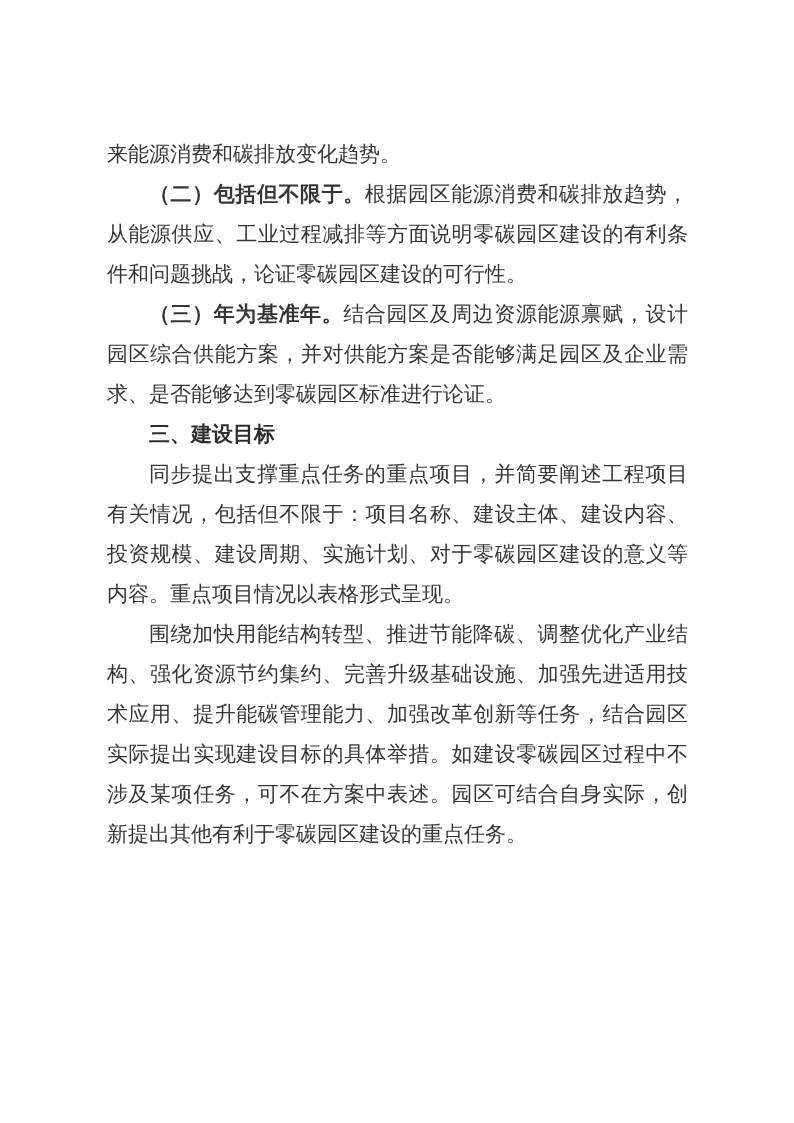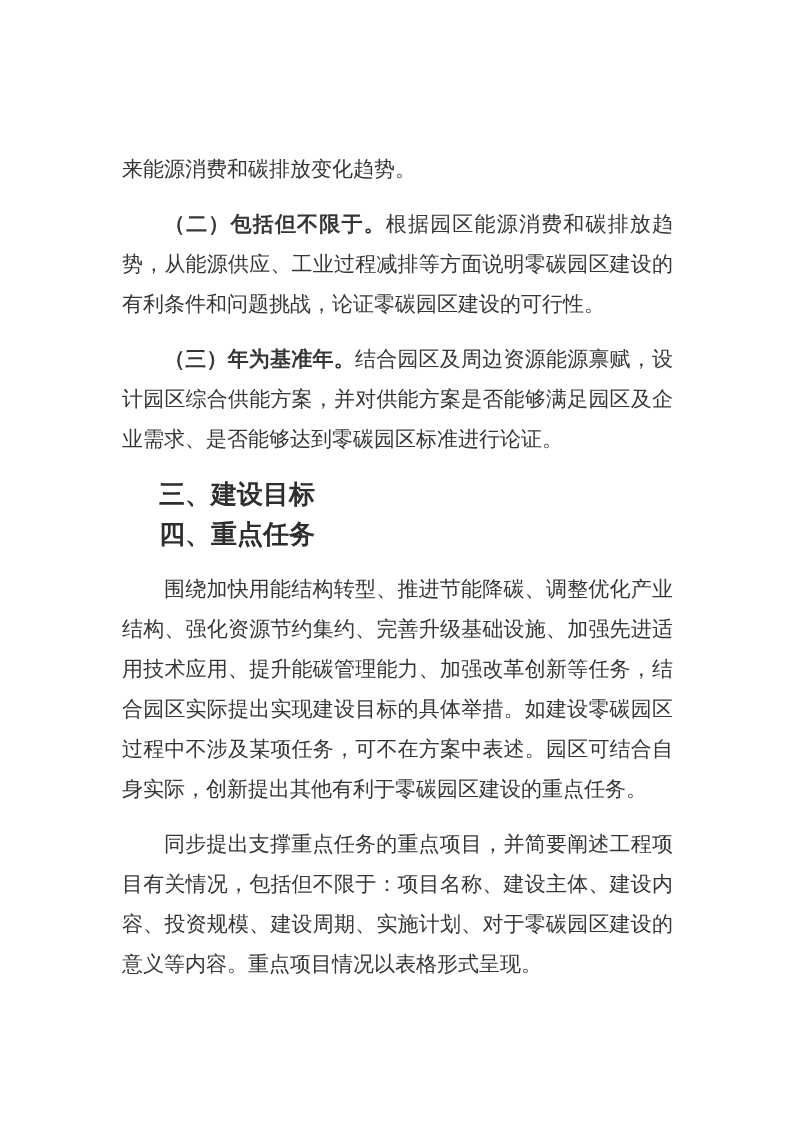--- a/index.html
+++ b/index.html
@@ -20,55 +20,54 @@
     top: 134px;
     width: 581px;
     font-family: "Liberation Serif", "DejaVu Serif", serif;
     font-size: 21px;
     line-height: 40px;
     color: #363636;
     text-align: justify;
     text-justify: inter-character;
   }
   .para {
-    margin: 15px;
+    margin: 0;
     text-indent: 2em;
   }
   .para.no-indent {
     text-indent: 0;
   }
   .lead-bold {
     font-weight: bold;
   }
   .heading {
     margin: 0;
     text-indent: 2em;
     font-family: "Liberation Sans", "DejaVu Sans", sans-serif;
     font-weight: bold;
-    font-size: 26px;
+    font-size: 21px;
     line-height: 40px;
     color: #2e2e2e;
     text-align: left;
   }
 </style>
 </head>
 <body>
 
 <div class="page">
   <div class="content">
 
     <p class="para no-indent"><span>来能源消费和碳排放变化趋势。</span></p>
 
     <p class="para"><span class="lead-bold">（二）包括但不限于。</span><span>根据园区能源消费和碳排放趋势，从能源供应、工业过程减排等方面说明零碳园区建设的有利条件和问题挑战，论证零碳园区建设的可行性。</span></p>
 
     <p class="para"><span class="lead-bold">（三）年为基准年。</span><span>结合园区及周边资源能源禀赋，设计园区综合供能方案，并对供能方案是否能够满足园区及企业需求、是否能够达到零碳园区标准进行论证。</span></p>
 
     <h2 class="heading"><span>三、建设目标</span></h2>
 
 
-    <h2 class="heading"><span>四、重点任务</span></h2>
+
+    <p class="para"><span>同步提出支撑重点任务的重点项目，并简要阐述工程项目有关情况，包括但不限于：项目名称、建设主体、建设内容、投资规模、建设周期、实施计划、对于零碳园区建设的意义等内容。重点项目情况以表格形式呈现。</span></p>
 
     <p class="para"><span>围绕加快用能结构转型、推进节能降碳、调整优化产业结构、强化资源节约集约、完善升级基础设施、加强先进适用技术应用、提升能碳管理能力、加强改革创新等任务，结合园区实际提出实现建设目标的具体举措。如建设零碳园区过程中不涉及某项任务，可不在方案中表述。园区可结合自身实际，创新提出其他有利于零碳园区建设的重点任务。</span></p>
-
-    <p class="para"><span>同步提出支撑重点任务的重点项目，并简要阐述工程项目有关情况，包括但不限于：项目名称、建设主体、建设内容、投资规模、建设周期、实施计划、对于零碳园区建设的意义等内容。重点项目情况以表格形式呈现。</span></p>
 
   </div>
 </div>
 
 </body></html>

